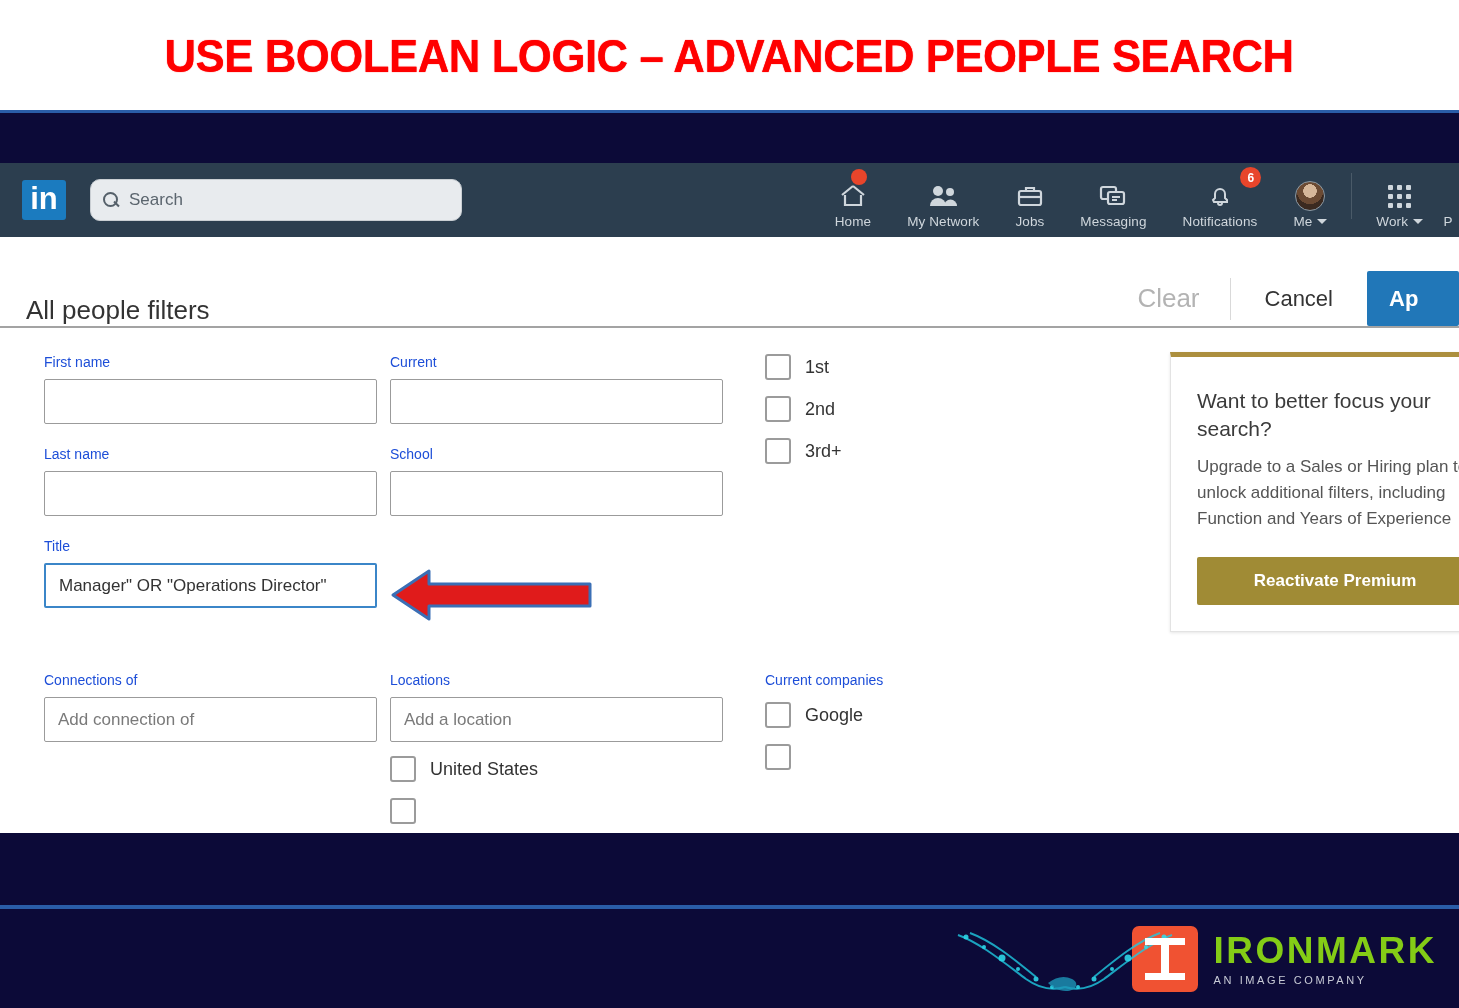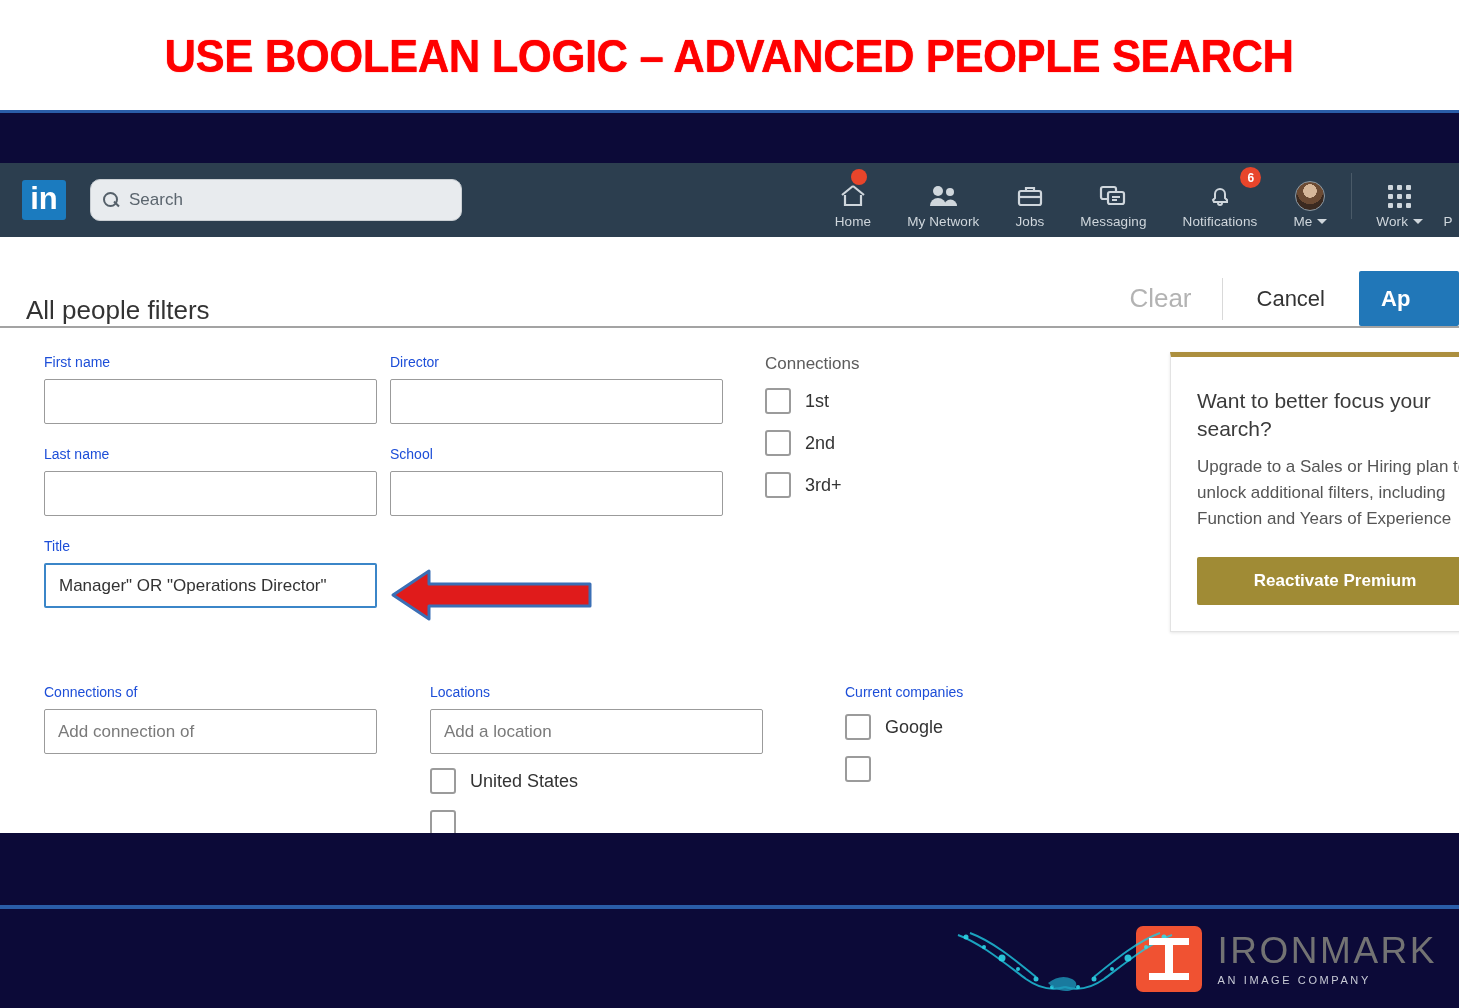--- a/index.html
+++ b/index.html
@@ -104,21 +104,21 @@
     height:91px; border-bottom:2px solid #a3a3a3;
     display:flex; align-items:flex-end; padding:0 0 0 26px;
   }
   .filters-title { font-size:26px; color:#333; font-weight:400; }
   .filters-actions { margin-left:auto; display:flex; align-items:center; }
   .btn-clear { color:#b3b3b3; font-size:26px; padding:0 30px; }
   .vline { width:1px; height:42px; background:#d9d9d9; }
   .btn-cancel { color:#333; font-size:22px; padding:0 34px; }
   .btn-apply {
     background:#2177B8; color:#fff; font-size:22px; font-weight:bold;
-    height:55px; width:100px; display:flex; align-items:center;
+    height:55px; width:92px; display:flex; align-items:center;
     padding-left:22px; border-radius:2px;
   }
 
   .filters-body { padding:26px 0 0 0; position:relative; }
   .row { display:flex; }
   .col { }
   .col-1 { width:390px; padding-left:44px; }
   .col-2 { width:375px; }
   .col-3 { width:400px; }
   .col-4 { flex:1; }
@@ -135,21 +135,21 @@
 
   .chk-row { display:flex; align-items:center; margin-bottom:16px; }
   .chk {
     width:26px; height:26px; border:2px solid #9b9b9b; border-radius:3px;
     background:#fff; margin-right:14px; flex:0 0 auto;
   }
   .chk-label { font-size:18px; color:#333; }
   .section-label { font-size:17px; color:#5c5c5c; margin-bottom:14px; }
 
   
-  .filters-body-2 { margin-top:54px;gap:40px; }
+  .filters-body-2 { margin-top:42px; }
 
   
   .premium-card {
     position:absolute; left:1170px; top:352px; width:330px;
     background:#fff; border:1px solid #e3e3e3; border-top:5px solid #AC8F3E;
     box-shadow:0 1px 3px rgba(0,0,0,0.10);
     padding:30px 26px 26px 26px;
   }
   .premium-title { font-size:21px; color:#3b3b3b; line-height:1.35; margin-bottom:10px; }
   .premium-body { font-size:17px; color:#555; line-height:1.55; }
@@ -184,21 +184,21 @@
   .ironmark { display:flex; align-items:center; margin-right:22px; }
   .im-mark {
     width:66px; height:66px; background:#F05232; border-radius:7px;
     display:flex; align-items:center; justify-content:center; margin-right:16px;
   }
   .im-beam { position:relative; width:40px; height:42px; }
   .im-beam::before { content:''; position:absolute; left:0; top:0; width:40px; height:7px; background:#fff; }
   .im-beam::after { content:''; position:absolute; left:0; bottom:0; width:40px; height:7px; background:#fff; }
   .im-beam i { position:absolute; left:16px; top:6px; width:8px; height:30px; background:#fff; display:block; }
   .im-text { display:flex; flex-direction:column; justify-content:center; }
-  .im-name { color:#737373; font-size:37px; font-weight:normal; letter-spacing:2.5px; line-height:1; }
+  .im-name { color:#84cc16; font-size:37px; font-weight:bold; letter-spacing:2.5px; line-height:1; }
   .im-tag { color:#c8cbd6; font-size:11px; letter-spacing:2.6px; margin-top:5px; }
 </style>
 </head>
 <body>
 
 <div class="page">
 
   <div class="slide-title-bar">
     <div class="slide-title">USE BOOLEAN LOGIC – ADVANCED PEOPLE SEARCH</div>
   </div>
@@ -330,31 +330,30 @@
             <div class="field-input"></div>
           </div>
           <div class="field-group">
             <div class="field-label">Title</div>
             <div class="field-input focused">Manager" OR "Operations Director"</div>
           </div>
         </div>
 
         <div class="col col-2">
           <div class="field-group">
-            <div class="field-label">Director</div>
+            <div class="field-label">Current</div>
             <div class="field-input"></div>
           </div>
           <div class="field-group">
             <div class="field-label">School</div>
             <div class="field-input"></div>
           </div>
         </div>
 
         <div class="col col-3">
-          <div class="section-label">Connections</div>
           <div class="chk-row">
             <span class="chk"></span>
             <span class="chk-label">1st</span>
           </div>
           <div class="chk-row">
             <span class="chk"></span>
             <span class="chk-label">2nd</span>
           </div>
           <div class="chk-row">
             <span class="chk"></span>

